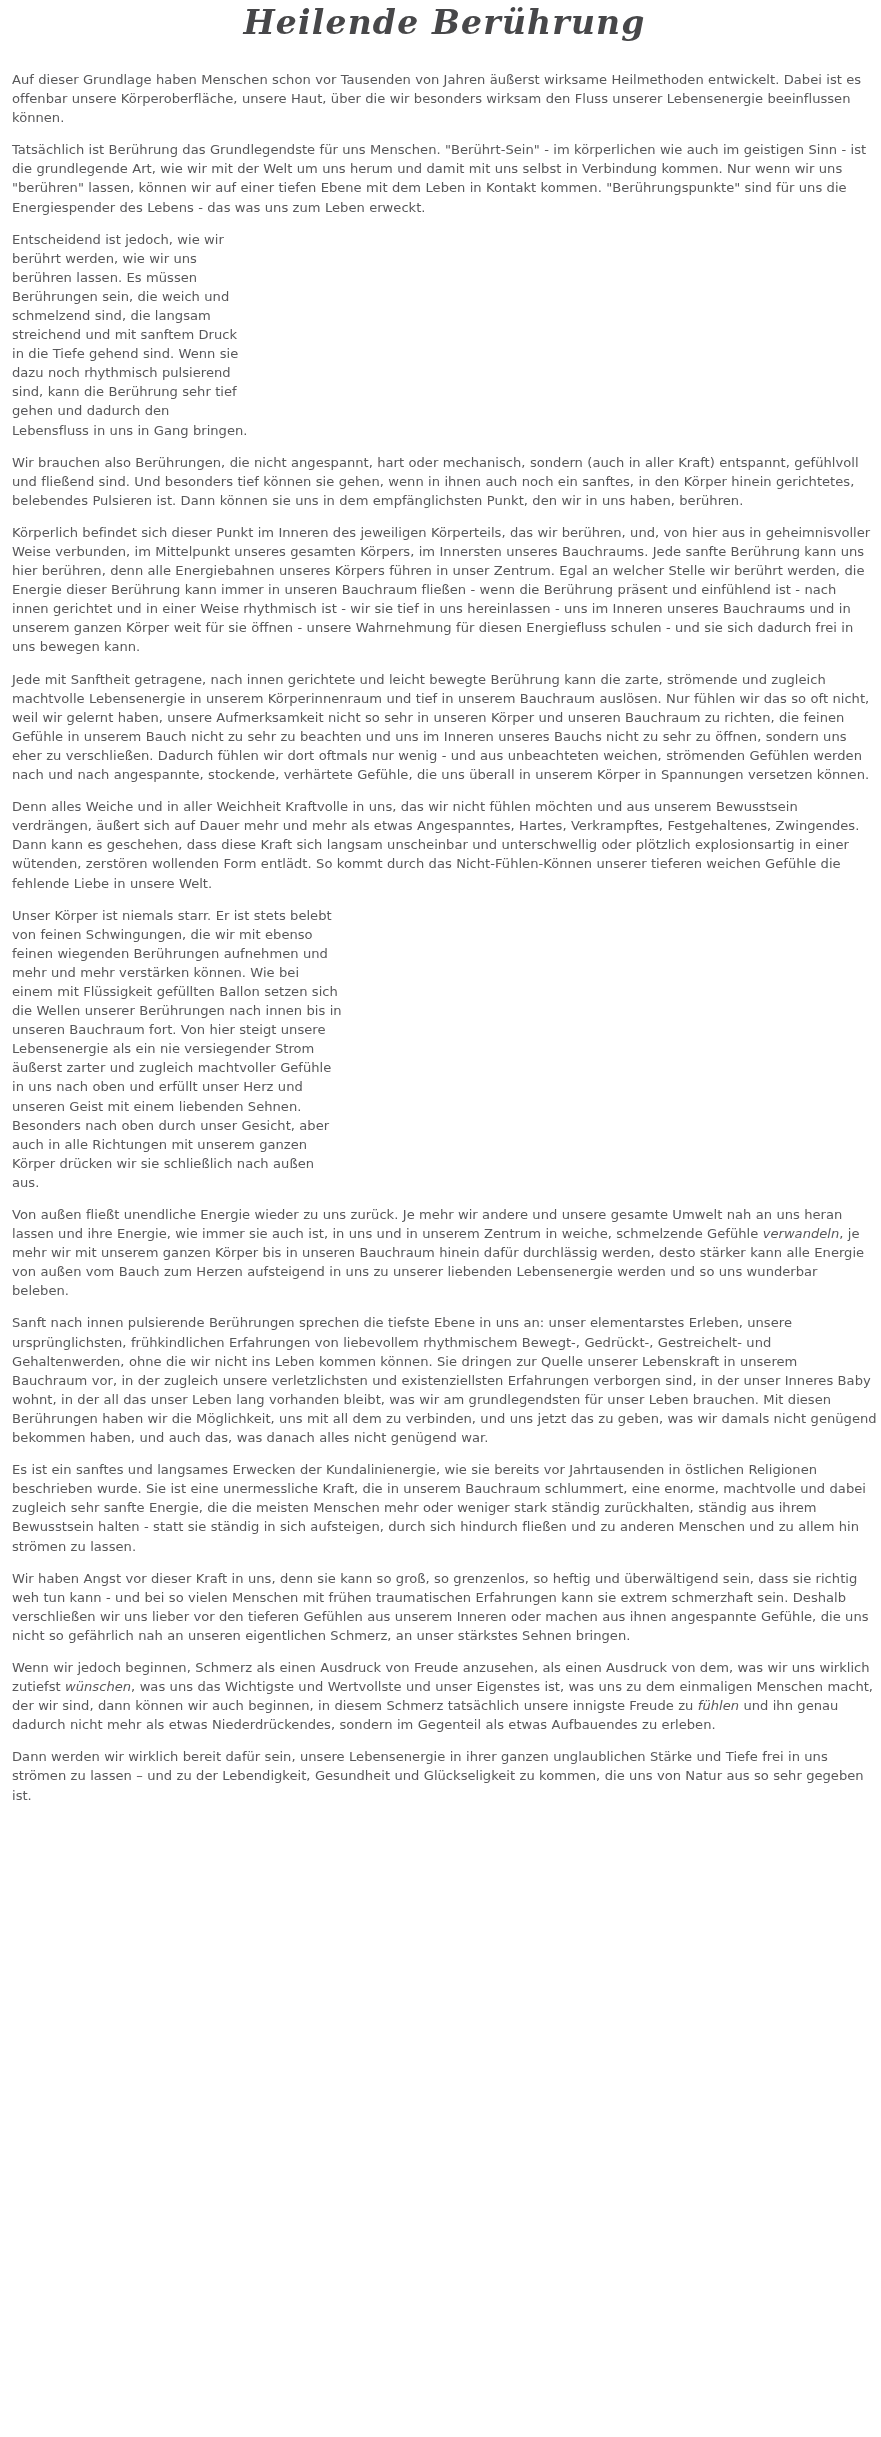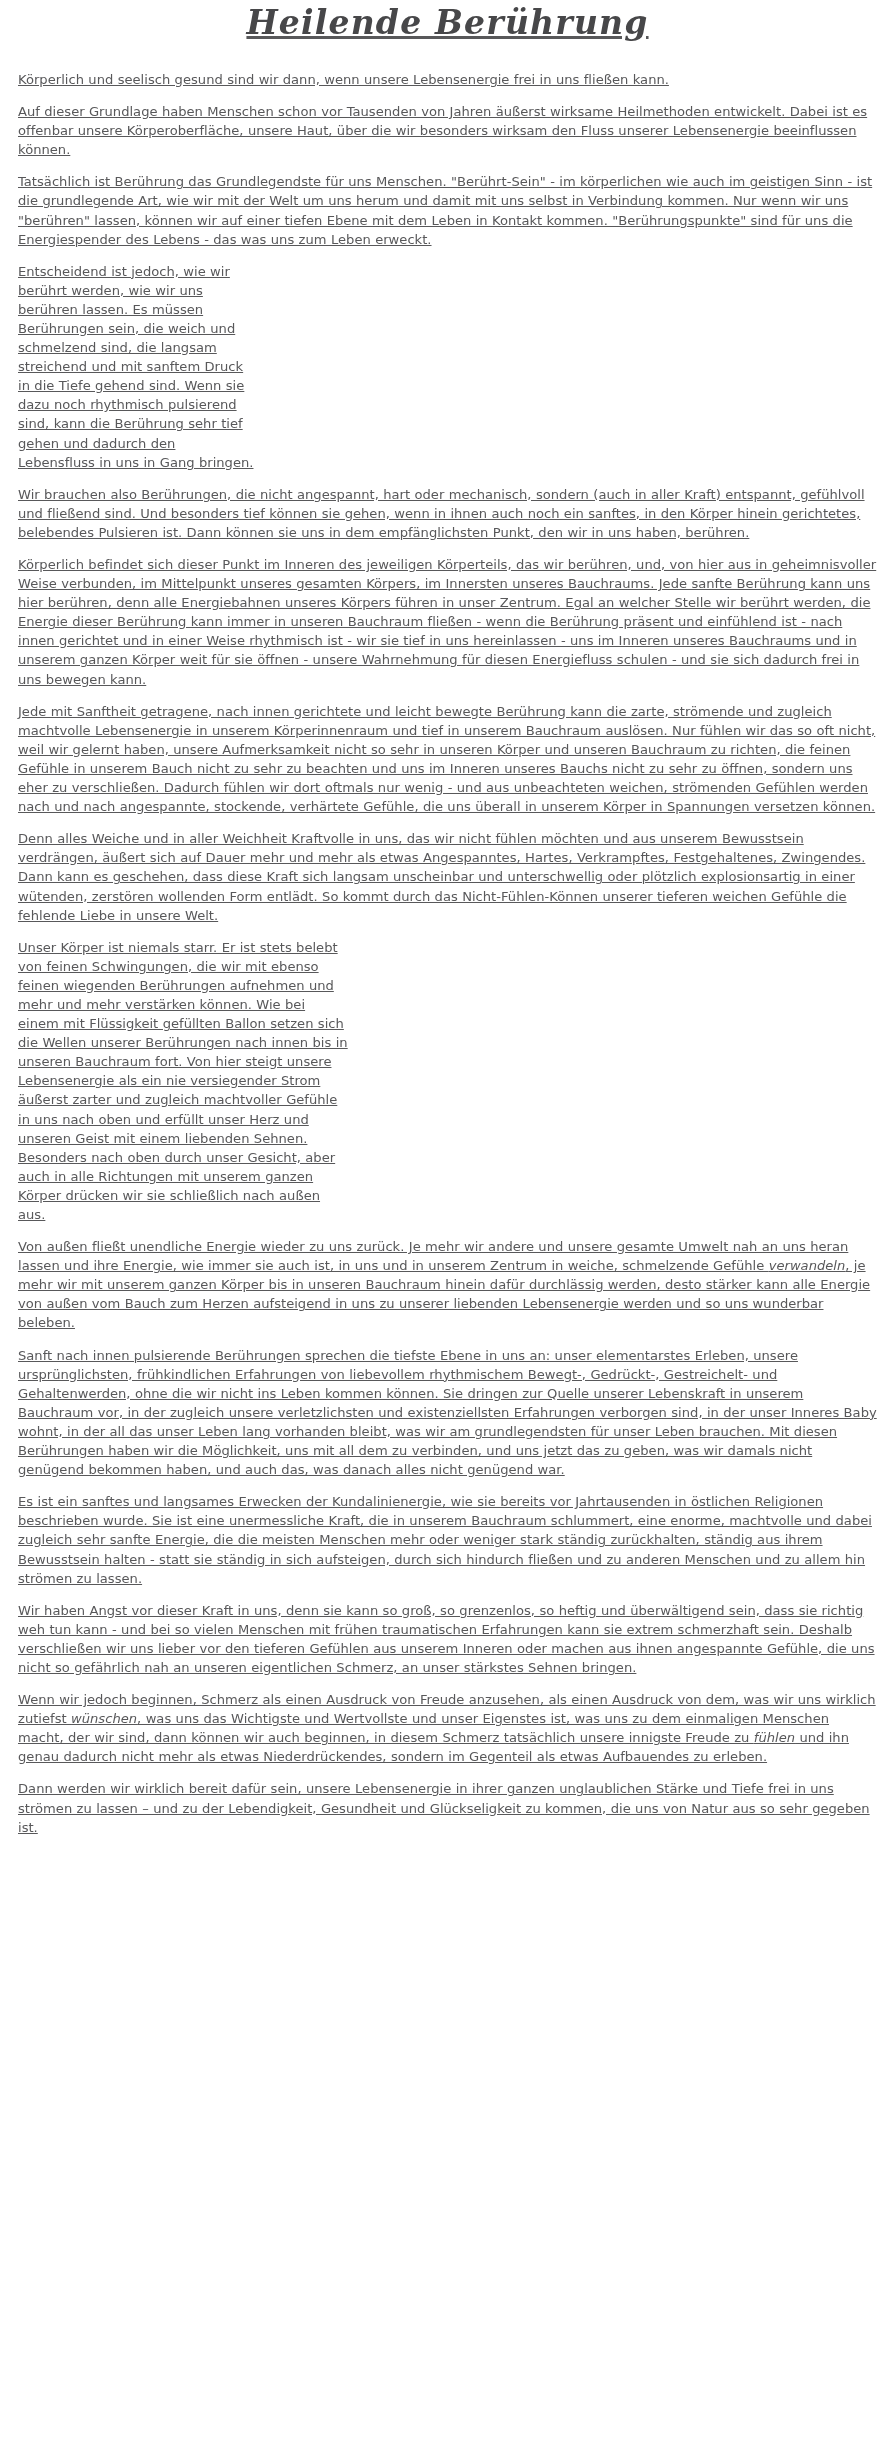--- a/index.html
+++ b/index.html
@@ -11,22 +11,21 @@
   body {
     width: 881px;
     min-height: 2437px;
     font-family: "DejaVu Sans", "Liberation Sans", sans-serif;
     color: #58585a;
     -webkit-font-smoothing: antialiased;
   }
   .page {
     width: 881px;
     box-sizing: border-box;
-    padding: 0 4px 8px 18px;
-    text-decoration: underline;
+    padding: 0 4px 8px 12px;
   }
   .doc-title {
     font-family: "DejaVu Serif", "Liberation Serif", serif;
     font-style: italic;
     font-weight: 700;
     font-size: 33px;
     line-height: 1.15;
     letter-spacing: 1.2px;
     color: #474749;
     text-align: center;
@@ -56,21 +55,20 @@
 </head>
 <body style="background: rgb(255, 255, 255); color: rgb(88, 88, 90);">
 
 <div class="page">
 
   <h1 class="doc-title" style="color: rgb(71, 71, 73);">Heilende Berührung</h1>
 
   <div class="title-spacer"></div>
 
   <div id="body-content">
-      <p class="para w-full"><span>Körperlich und seelisch gesund sind wir dann, wenn unsere Lebensenergie frei in uns fließen kann.</span></p>
       <p class="para w-full"><span>Auf dieser Grundlage haben Menschen schon vor Tausenden von Jahren äußerst wirksame Heilmethoden entwickelt. Dabei ist es offenbar unsere Körperoberfläche, unsere Haut, über die wir besonders wirksam den Fluss unserer Lebensenergie beeinflussen können.</span></p>
       <p class="para w-full"><span>Tatsächlich ist Berührung das Grundlegendste für uns Menschen. "Berührt-Sein" - im körperlichen wie auch im geistigen Sinn - ist die grundlegende Art, wie wir mit der Welt um uns herum und damit mit uns selbst in Verbindung kommen. Nur wenn wir uns "berühren" lassen, können wir auf einer tiefen Ebene mit dem Leben in Kontakt kommen. "Berührungspunkte" sind für uns die Energiespender des Lebens - das was uns zum Leben erweckt.</span></p>
       <p class="para w-narrow"><span>Entscheidend ist jedoch, wie wir berührt werden, wie wir uns berühren lassen. Es müssen Berührungen sein, die weich und schmelzend sind, die langsam streichend und mit sanftem Druck in die Tiefe gehend sind. Wenn sie dazu noch rhythmisch pulsierend sind, kann die Berührung sehr tief gehen und dadurch den Lebensfluss in uns in Gang bringen.</span></p>
       <p class="para w-full"><span>Wir brauchen also Berührungen, die nicht angespannt, hart oder mechanisch, sondern (auch in aller Kraft) entspannt, gefühlvoll und fließend sind. Und besonders tief können sie gehen, wenn in ihnen auch noch ein sanftes, in den Körper hinein gerichtetes, belebendes Pulsieren ist. Dann können sie uns in dem empfänglichsten Punkt, den wir in uns haben, berühren.</span></p>
       <p class="para w-full"><span>Körperlich befindet sich dieser Punkt im Inneren des jeweiligen Körperteils, das wir berühren, und, von hier aus in geheimnisvoller Weise verbunden, im Mittelpunkt unseres gesamten Körpers, im Innersten unseres Bauchraums. Jede sanfte Berührung kann uns hier berühren, denn alle Energiebahnen unseres Körpers führen in unser Zentrum. Egal an welcher Stelle wir berührt werden, die Energie dieser Berührung kann immer in unseren Bauchraum fließen - wenn die Berührung präsent und einfühlend ist - nach innen gerichtet und in einer Weise rhythmisch ist - wir sie tief in uns hereinlassen - uns im Inneren unseres Bauchraums und in unserem ganzen Körper weit für sie öffnen - unsere Wahrnehmung für diesen Energiefluss schulen - und sie sich dadurch frei in uns bewegen kann.</span></p>
       <p class="para w-full"><span>Jede mit Sanftheit getragene, nach innen gerichtete und leicht bewegte Berührung kann die zarte, strömende und zugleich machtvolle Lebensenergie in unserem Körperinnenraum und tief in unserem Bauchraum auslösen. Nur fühlen wir das so oft nicht, weil wir gelernt haben, unsere Aufmerksamkeit nicht so sehr in unseren Körper und unseren Bauchraum zu richten, die feinen Gefühle in unserem Bauch nicht zu sehr zu beachten und uns im Inneren unseres Bauchs nicht zu sehr zu öffnen, sondern uns eher zu verschließen. Dadurch fühlen wir dort oftmals nur wenig - und aus unbeachteten weichen, strömenden Gefühlen werden nach und nach angespannte, stockende, verhärtete Gefühle, die uns überall in unserem Körper in Spannungen versetzen können.</span></p>
       <p class="para w-full"><span>Denn alles Weiche und in aller Weichheit Kraftvolle in uns, das wir nicht fühlen möchten und aus unserem Bewusstsein verdrängen, äußert sich auf Dauer mehr und mehr als etwas Angespanntes, Hartes, Verkrampftes, Festgehaltenes, Zwingendes. Dann kann es geschehen, dass diese Kraft sich langsam unscheinbar und unterschwellig oder plötzlich explosionsartig in einer wütenden, zerstören wollenden Form entlädt. So kommt durch das Nicht-Fühlen-Können unserer tieferen weichen Gefühle die fehlende Liebe in unsere Welt.</span></p>
       <p class="para w-mid"><span>Unser Körper ist niemals starr. Er ist stets belebt von feinen Schwingungen, die wir mit ebenso feinen wiegenden Berührungen aufnehmen und mehr und mehr verstärken können. Wie bei einem mit Flüssigkeit gefüllten Ballon setzen sich die Wellen unserer Berührungen nach innen bis in unseren Bauchraum fort. Von hier steigt unsere Lebensenergie als ein nie versiegender Strom äußerst zarter und zugleich machtvoller Gefühle in uns nach oben und erfüllt unser Herz und unseren Geist mit einem liebenden Sehnen. Besonders nach oben durch unser Gesicht, aber auch in alle Richtungen mit unserem ganzen Körper drücken wir sie schließlich nach außen aus.</span></p>
       <p class="para w-full"><span>Von außen fließt unendliche Energie wieder zu uns zurück. Je mehr wir andere und unsere gesamte Umwelt nah an uns heran lassen und ihre Energie, wie immer sie auch ist, in uns und in unserem Zentrum in weiche, schmelzende Gefühle </span><em class="it">verwandeln</em><span>, je mehr wir mit unserem ganzen Körper bis in unseren Bauchraum hinein dafür durchlässig werden, desto stärker kann alle Energie von außen vom Bauch zum Herzen aufsteigend in uns zu unserer liebenden Lebensenergie werden und so uns wunderbar beleben.</span></p>
       <p class="para w-full"><span>Sanft nach innen pulsierende Berührungen sprechen die tiefste Ebene in uns an: unser elementarstes Erleben, unsere ursprünglichsten, frühkindlichen Erfahrungen von liebevollem rhythmischem Bewegt-, Gedrückt-, Gestreichelt- und Gehaltenwerden, ohne die wir nicht ins Leben kommen können. Sie dringen zur Quelle unserer Lebenskraft in unserem Bauchraum vor, in der zugleich unsere verletzlichsten und existenziellsten Erfahrungen verborgen sind, in der unser Inneres Baby wohnt, in der all das unser Leben lang vorhanden bleibt, was wir am grundlegendsten für unser Leben brauchen. Mit diesen Berührungen haben wir die Möglichkeit, uns mit all dem zu verbinden, und uns jetzt das zu geben, was wir damals nicht genügend bekommen haben, und auch das, was danach alles nicht genügend war.</span></p>

